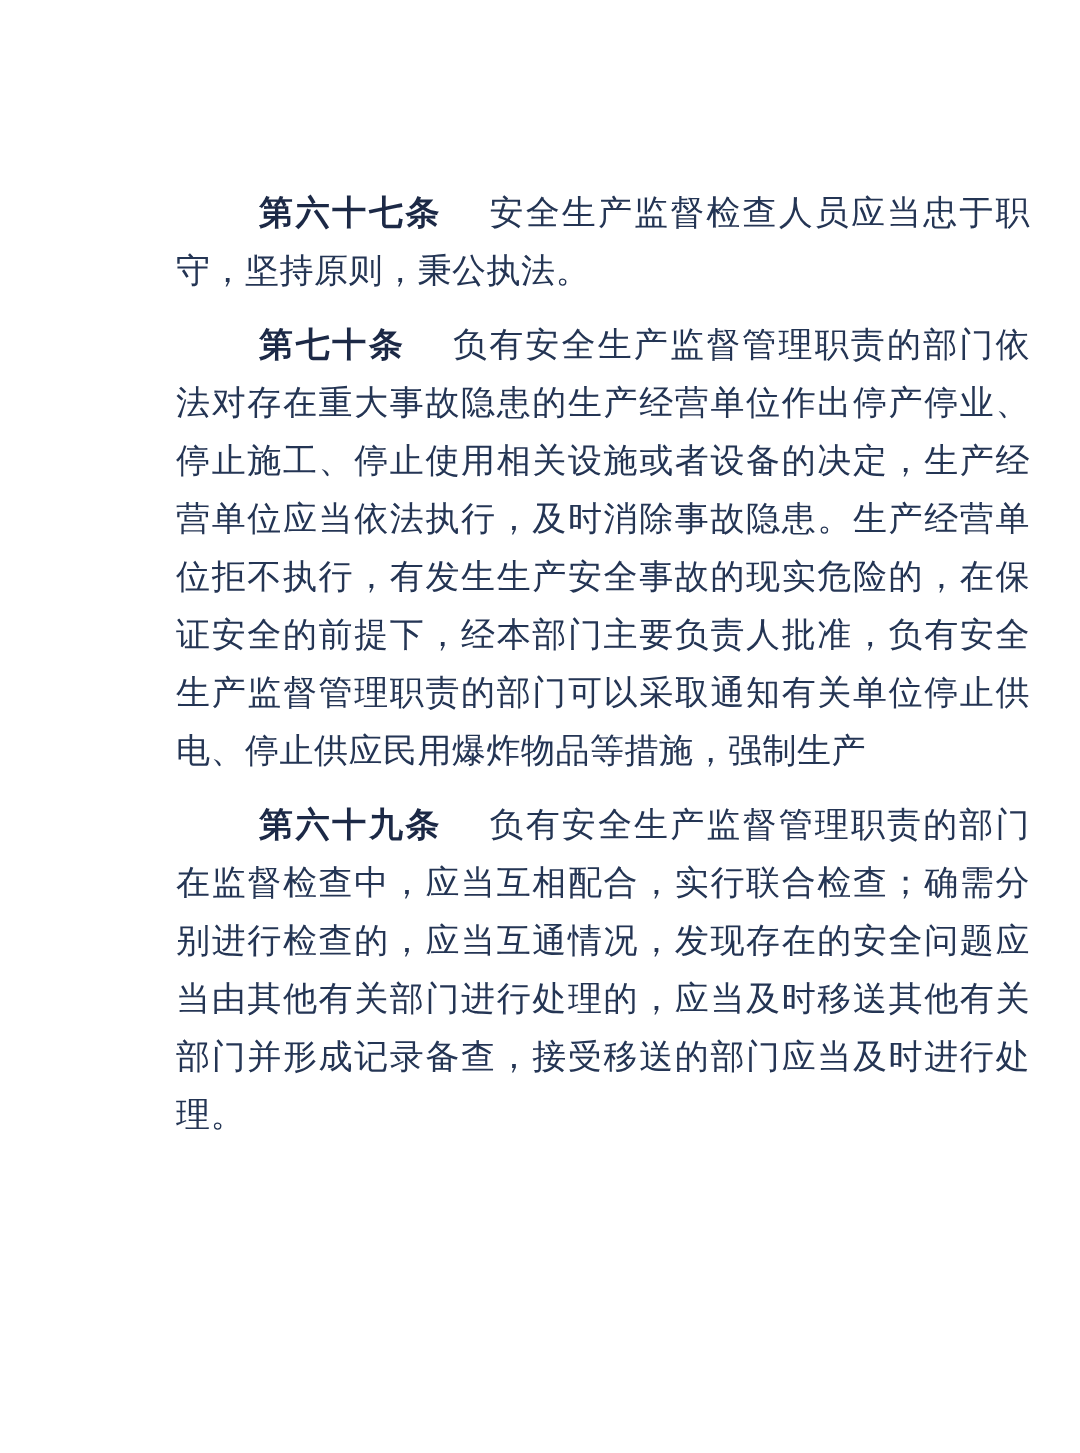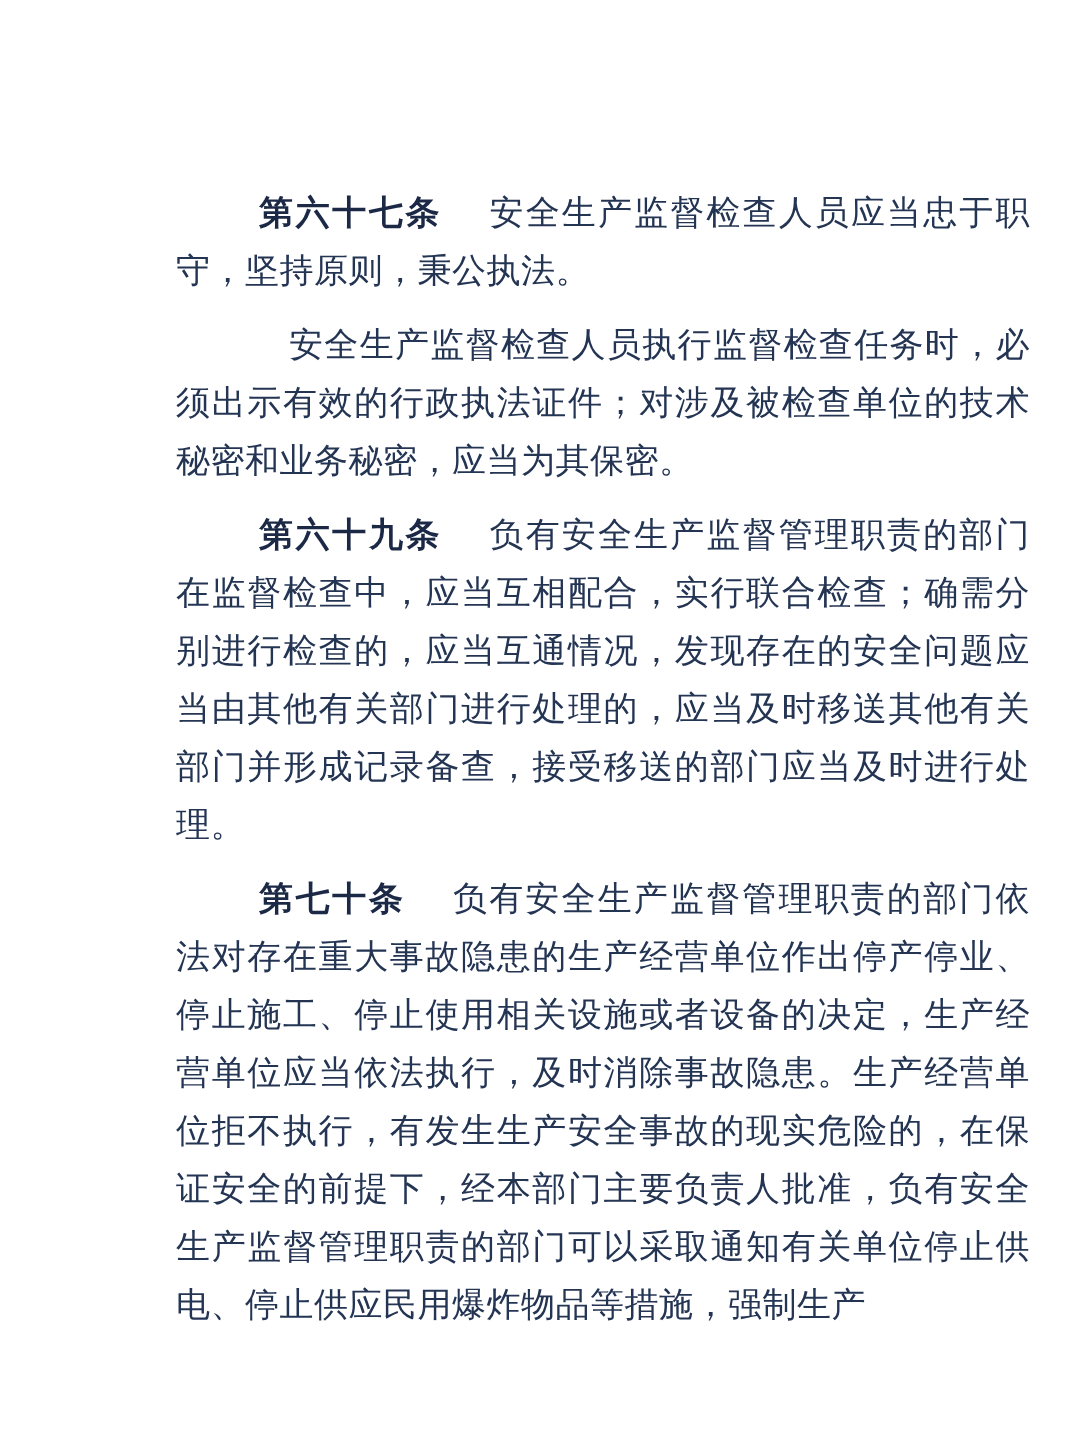--- a/index.html
+++ b/index.html
@@ -37,27 +37,24 @@
 </head>
 <body>
 
 <div class="page">
   <div class="content">
 
     <p class="para">
       <span class="article-num">第六十七条</span><span>安全生产监督检查人员应当忠于职守，坚持原则，秉公执法。</span>
     </p>
 
-    <p class="para">
-      <span class="article-num"></span><span>安全生产监督检查人员执行监督检查任务时，必须出示有效的行政执法证件；对涉及被检查单位的技术秘密和业务秘密，应当为其保密。</span>
-    </p>
 
 
     <p class="para">
-      <span class="article-num">第六十九条</span><span>负有安全生产监督管理职责的部门在监督检查中，应当互相配合，实行联合检查；确需分别进行检查的，应当互通情况，发现存在的安全问题应当由其他有关部门进行处理的，应当及时移送其他有关部门并形成记录备查，接受移送的部门应当及时进行处理。</span>
+      <span class="article-num">第七十条</span><span>负有安全生产监督管理职责的部门依法对存在重大事故隐患的生产经营单位作出停产停业、停止施工、停止使用相关设施或者设备的决定，生产经营单位应当依法执行，及时消除事故隐患。生产经营单位拒不执行，有发生生产安全事故的现实危险的，在保证安全的前提下，经本部门主要负责人批准，负有安全生产监督管理职责的部门可以采取通知有关单位停止供电、停止供应民用爆炸物品等措施，强制生产</span>
     </p>
 
     <p class="para">
-      <span class="article-num">第七十条</span><span>负有安全生产监督管理职责的部门依法对存在重大事故隐患的生产经营单位作出停产停业、停止施工、停止使用相关设施或者设备的决定，生产经营单位应当依法执行，及时消除事故隐患。生产经营单位拒不执行，有发生生产安全事故的现实危险的，在保证安全的前提下，经本部门主要负责人批准，负有安全生产监督管理职责的部门可以采取通知有关单位停止供电、停止供应民用爆炸物品等措施，强制生产</span>
+      <span class="article-num">第六十九条</span><span>负有安全生产监督管理职责的部门在监督检查中，应当互相配合，实行联合检查；确需分别进行检查的，应当互通情况，发现存在的安全问题应当由其他有关部门进行处理的，应当及时移送其他有关部门并形成记录备查，接受移送的部门应当及时进行处理。</span>
     </p>
 
   </div>
 </div>
 
 </body></html>

